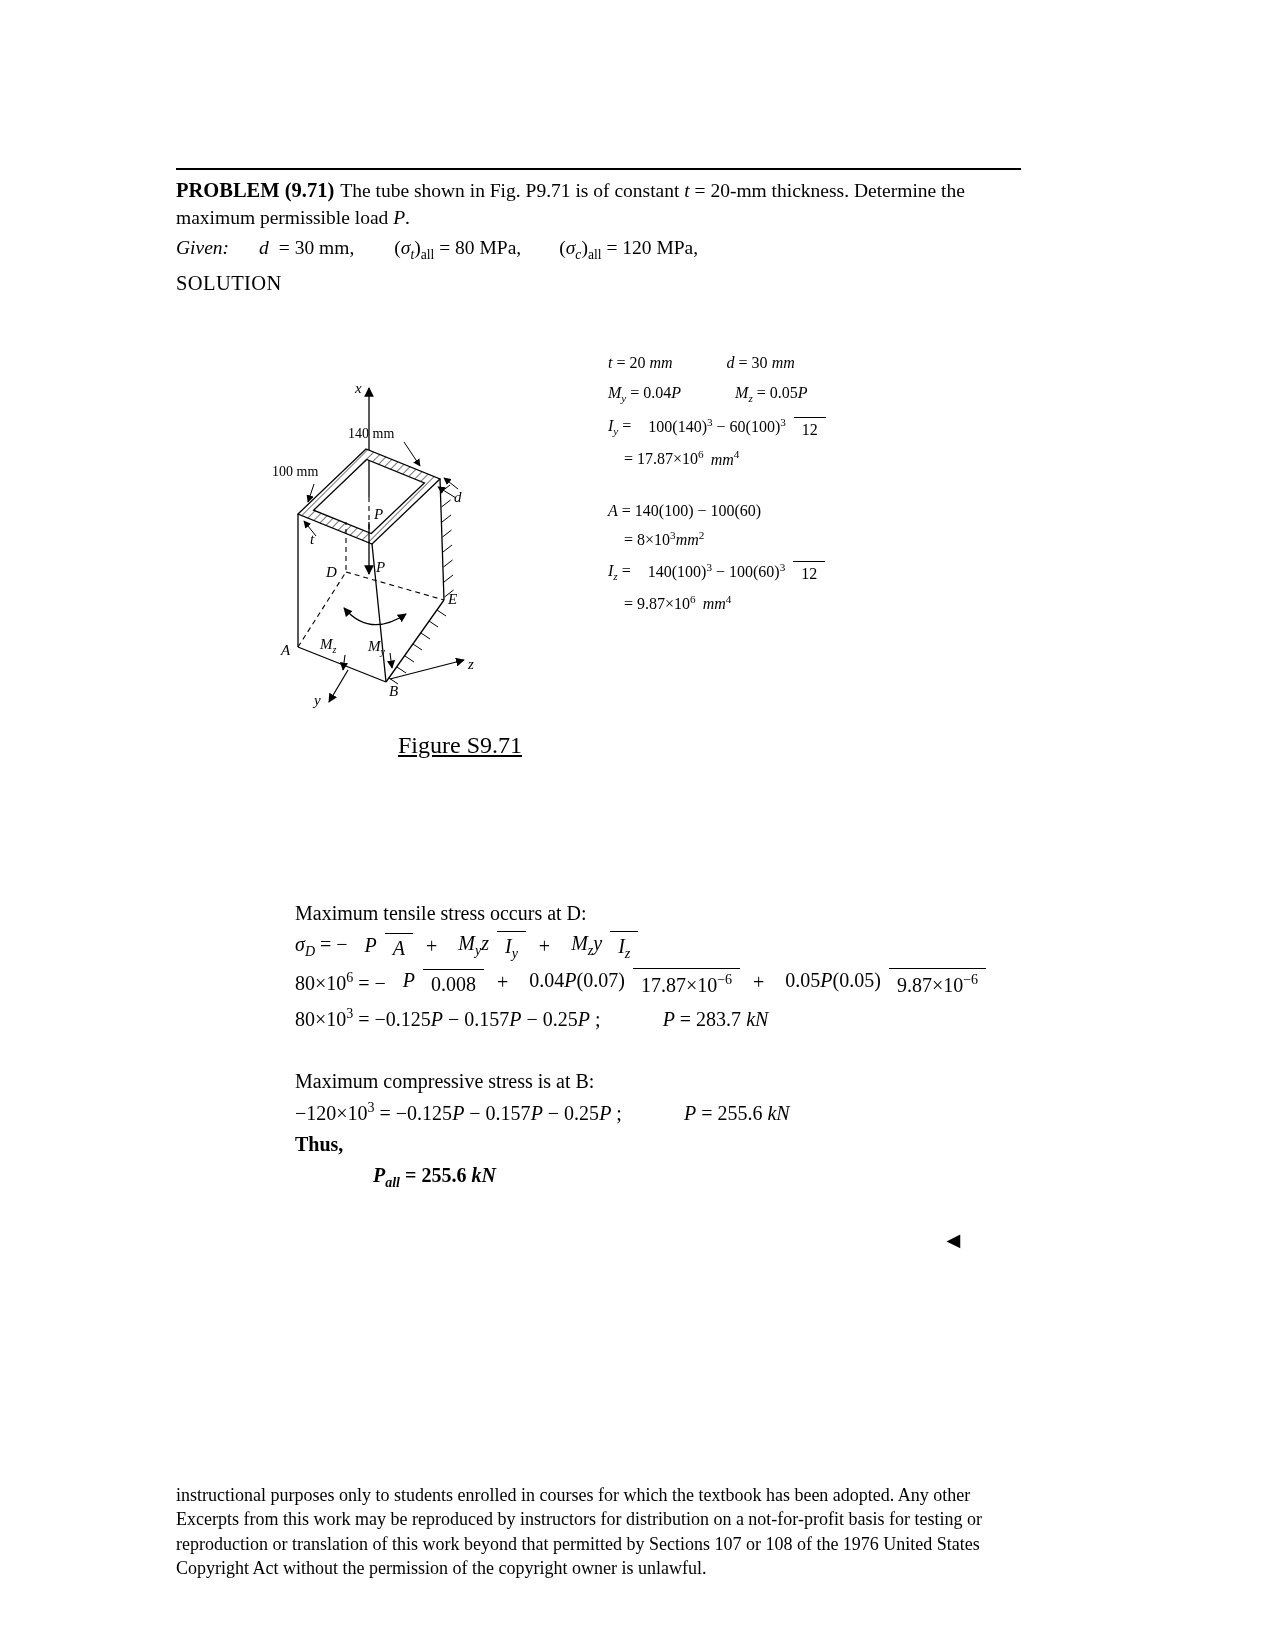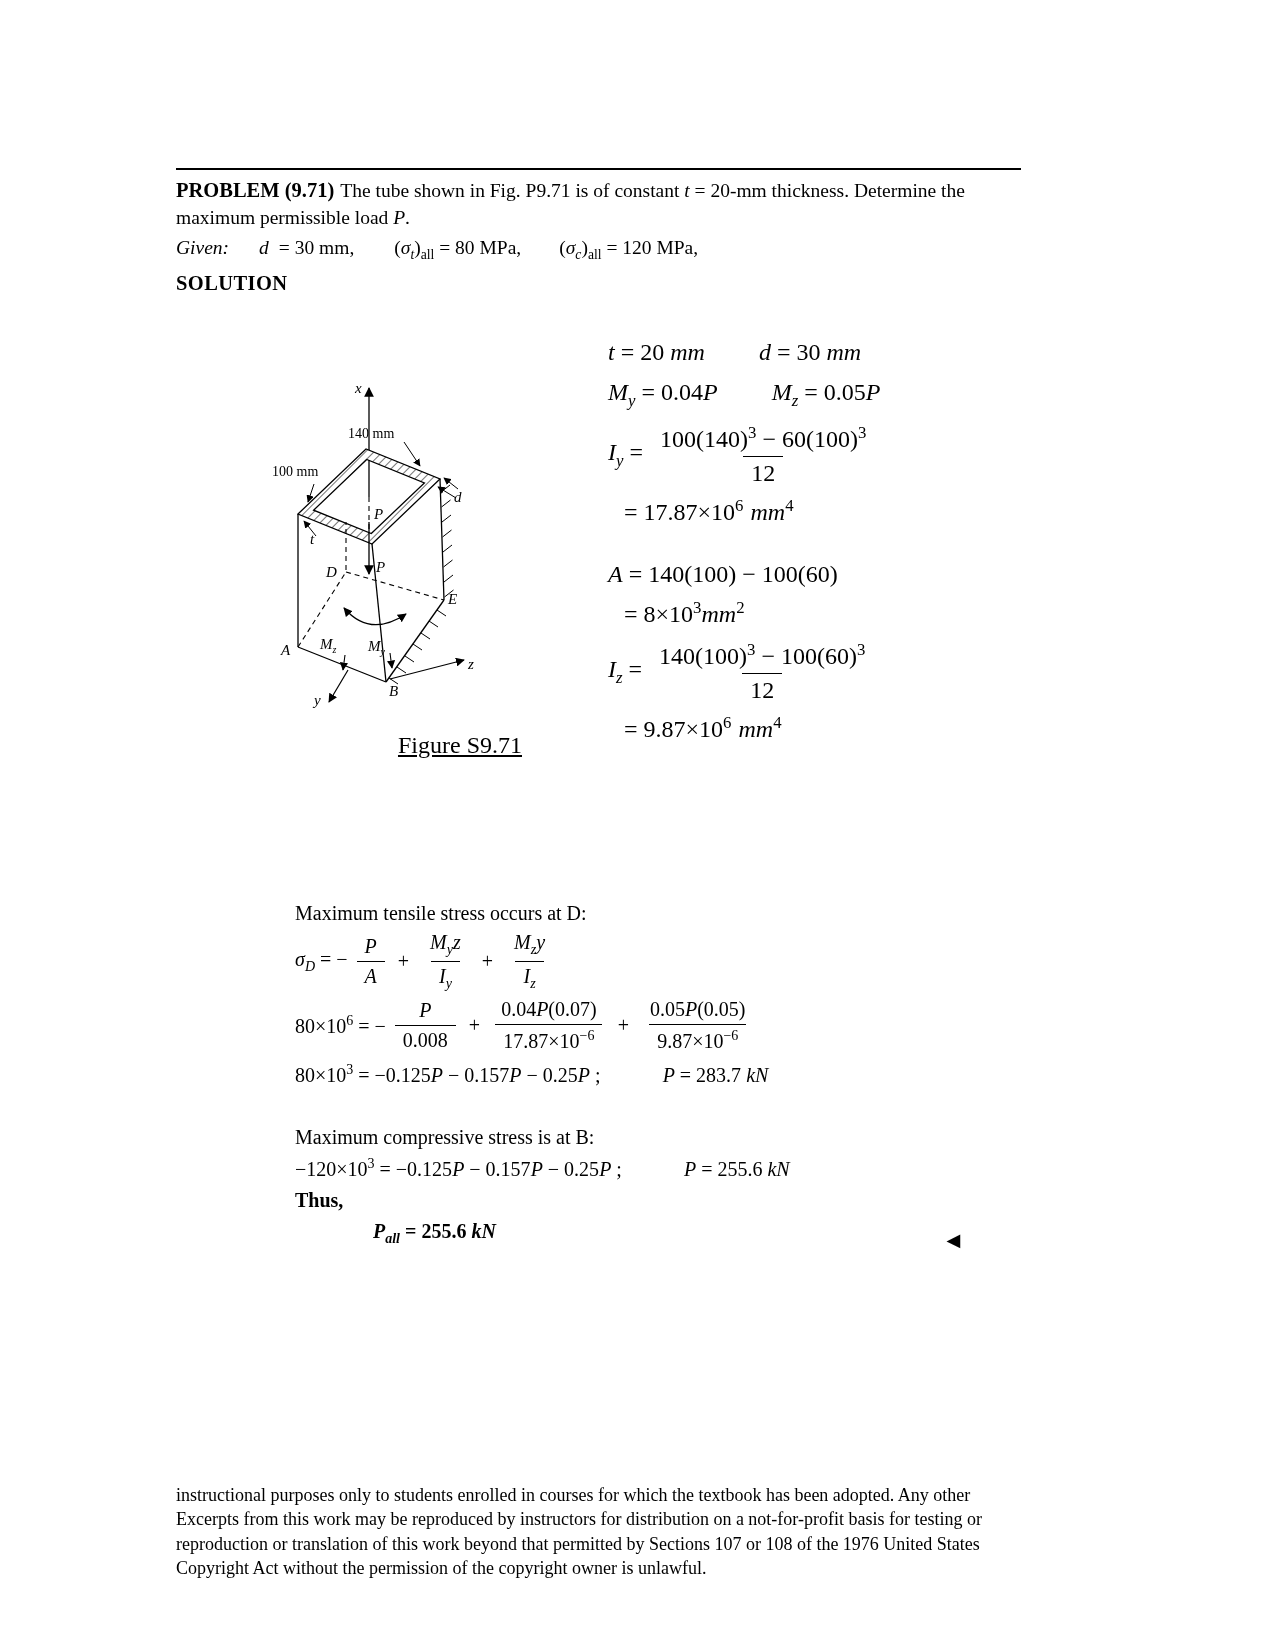--- a/index.html
+++ b/index.html
@@ -7,35 +7,35 @@
         font-family:"Liberation Serif","DejaVu Serif",serif;font-size:19.5px;}
   i,.it{font-style:italic;}
   b{font-weight:bold;}
   sub,sup{font-size:0.7em;}
   
   .header-block{position:absolute;left:176px;top:168px;width:845px;border-top:2px solid #000;padding-top:7px;line-height:1.35;}
   .hline{white-space:nowrap;}
   .heading{font-size:20.5px;font-weight:bold;margin-right:6px;}
   .given{margin-top:4px;}
   .ml30{margin-left:30px;} .ml10{margin-left:10px;} .ml40{margin-left:40px;font-family:Liberation Serif, serif;} .ml38{margin-left:38px;}
-  .solution-heading{position:absolute;left:176px;top:272px;font-weight:bold;font-size:20.5px;letter-spacing:0.4px;}
+  .solution-heading{position:absolute;left:176px;top:272px;font-weight:normal;font-size:20.5px;letter-spacing:0.4px;}
   
   .figure-wrap{position:absolute;left:258px;top:372px;width:264px;}
   .fig-caption{text-align:right;text-decoration:underline;font-size:24px;margin-top:12px;}
   svg{display:block;}
   .svgtxt{font-family:"Liberation Serif","DejaVu Serif",serif;font-size:15px;}
   .svgdim{font-family:"Liberation Serif","DejaVu Serif",serif;font-size:14px;}
   
-  .right-col{position:absolute;left:608px;top:336px;font-size:24px;}
+  .right-col{position:absolute;left:608px;top:352px;font-size:16px;}
   .bottom-block{position:absolute;left:247px;top:902px;font-size:20px;margin-left:48px;}
   .mline{line-height:1.35;}
   .mt8{margin-top:8px;} .mt6{margin-top:6px;} .mt10{margin-top:10px;} .mt30{margin-top:30px;} .mt38{margin-top:38px;} .mt4{margin-top:4px;font-weight:bold;}
   .indent{margin-left:16px;}
   .frow{display:flex;align-items:center;}
-  .frac{display:inline-flex;flex-direction:column;align-items:center;text-align:left;margin:0 4px;}
+  .frac{display:inline-flex;flex-direction:row;align-items:center;text-align:left;margin:0 4px;}
   .frac .num{padding:0 8px 3px;}
   .frac .den{border-top:1.5px solid #000;padding:3px 8px 0;}
   .op{margin:0 9px;}
   .lhs{margin-right:5px;white-space:nowrap;}
   .gap{display:inline-block;width:54px;}
   .gap3{display:inline-block;width:62px;}
   .sp{margin-left:7px;}
   .eqtitle{font-size:20px;}
   .pall{margin-left:78px;}
   .answer-marker{position:absolute;left:942px;top:1228px;font-size:23px;}

